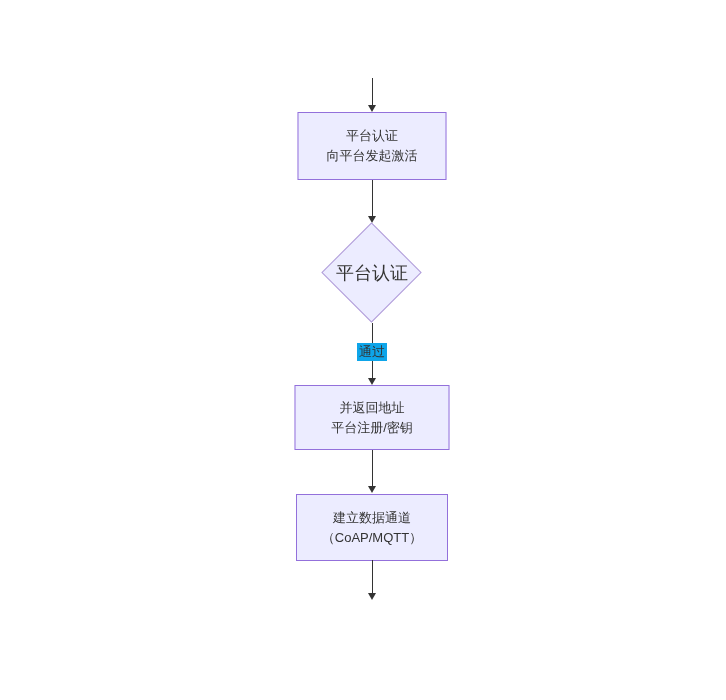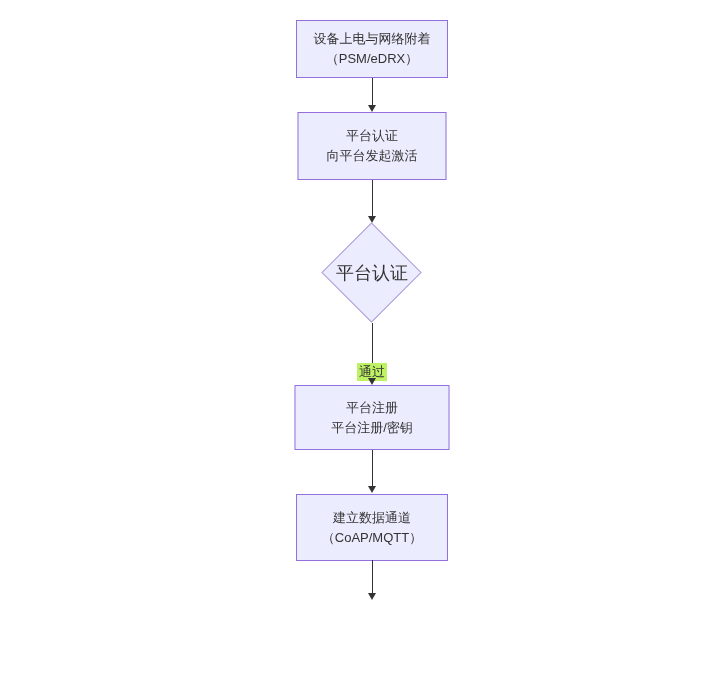--- a/index.html
+++ b/index.html
@@ -77,39 +77,35 @@
   }
   .a1 { top: 105px; }
   .a2 { top: 216px; }
   .a3 { top: 378px; }
   .a4 { top: 486px; }
   .a5 { top: 593px; }
 
   .edge-label {
     position: absolute;
     left: 372px;
-    top: 372px;
+    top: 352px;
     transform: translate(-50%, -50%);
-    background: #bef264;
+    background: #0ea5e9;
     padding: 0 2px;
     font-size: 13px;
     line-height: 18px;
     color: #333333;
     white-space: nowrap;
   }
 </style>
 </head>
 <body>
 
 <div class="canvas">
 
-  <div class="node n1">
-    <span>设备上电与网络附着</span>
-    <span>（PSM/eDRX）</span>
-  </div>
 
   <div class="edge e1"></div>
   <div class="arrowhead a1"></div>
 
   <div class="node n2">
     <span>平台认证</span>
     <span>向平台发起激活</span>
   </div>
 
   <div class="edge e2"></div>
@@ -118,21 +114,21 @@
   <div class="diamond-wrap">
     <div class="diamond-shape"></div>
     <div class="diamond-label">平台认证</div>
   </div>
 
   <div class="edge e3"></div>
   <div class="edge-label">通过</div>
   <div class="arrowhead a3"></div>
 
   <div class="node n3">
-    <span>平台注册</span>
+    <span>并返回地址</span>
     <span>平台注册/密钥</span>
   </div>
 
   <div class="edge e4"></div>
   <div class="arrowhead a4"></div>
 
   <div class="node n4">
     <span>建立数据通道</span>
     <span>（CoAP/MQTT）</span>
   </div>

